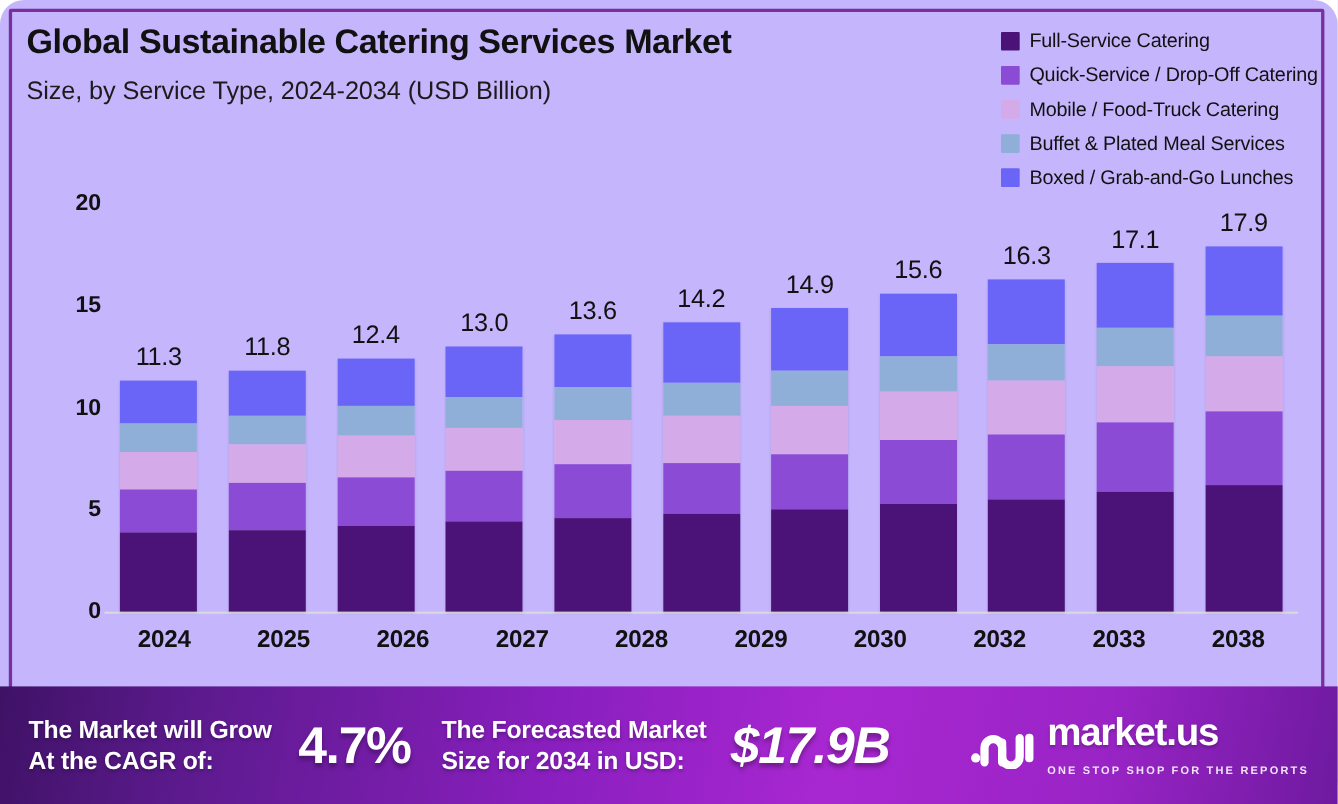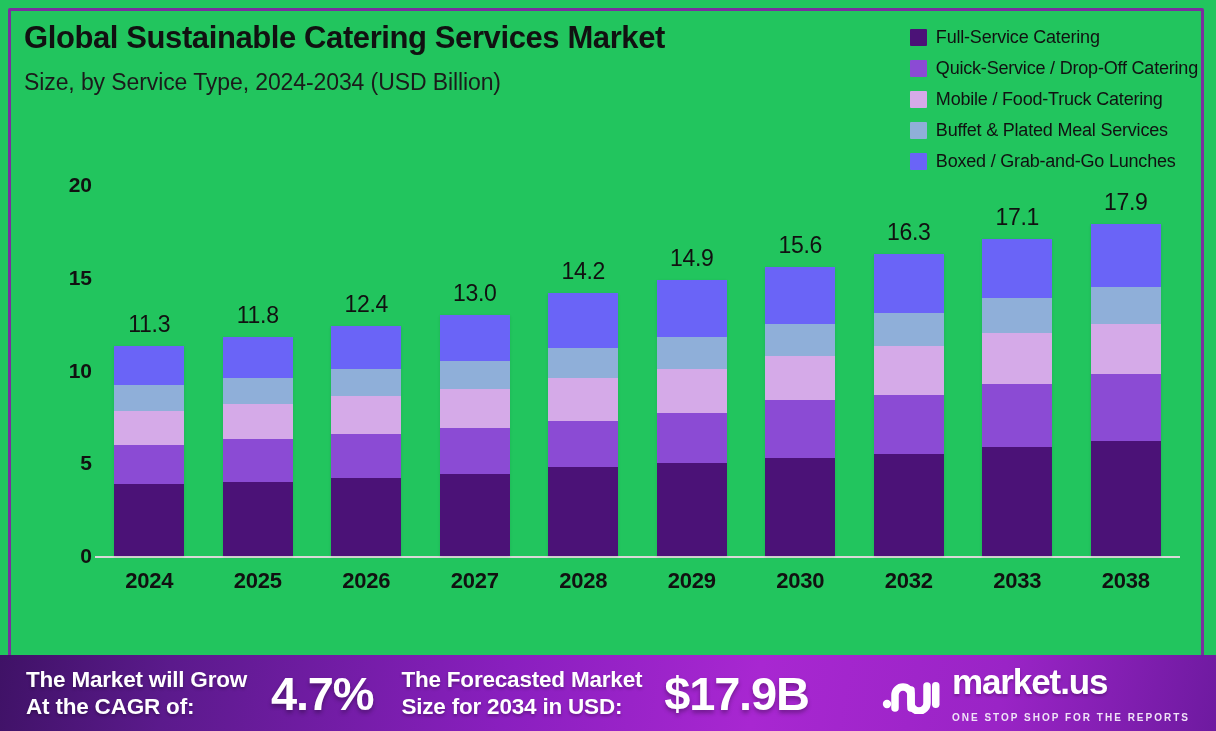--- a/index.html
+++ b/index.html
@@ -2,21 +2,21 @@
 <html><head>
 <meta charset="utf-8">
 <style>
   html,body{margin:0;padding:0;background:#ffffff;}
   body{
     width:1216px;height:731px;overflow:hidden;
     font-family:"Liberation Sans", sans-serif;
     -webkit-font-smoothing:antialiased;
   }
   .infographic{
-    position:relative;width:1216px;height:731px;background:#22c55e;
+    position:relative;width:1216px;height:731px;background:#c4b5fd;border-radius:22px;
   }
   
   .frame{
     position:absolute;left:8px;top:8px;width:1196px;height:702px;
     border:3px solid #7A2F9E;box-sizing:border-box;border-radius:2px;
     pointer-events:none;
   }
   
   .header{
     position:absolute;left:24px;top:22px;width:800px;
@@ -78,21 +78,21 @@
   }
   .x-labels{
     position:absolute;left:95px;top:568px;width:1085px;height:40px;display:flex;
   }
   .x-label{
     flex:1 1 0;text-align:center;font-size:22px;font-weight:bold;color:#111111;
     letter-spacing:-0.2px;
   }
   
   .banner{
-    position:absolute;left:0;bottom:0;width:1216px;height:76px;
+    position:absolute;left:0;bottom:0;width:1216px;height:107px;
     background:linear-gradient(100deg,#3F1266 0%,#5B1A8C 14%,#8A1FBF 42%,#A827D1 62%,#9A24C6 82%,#6E1AA0 100%);
     display:flex;align-items:center;overflow:hidden;justify-content:center;
   }
   .banner-block{display:flex;align-items:center;}
   .banner-label{
     color:#ffffff;font-size:22.5px;font-weight:bold;line-height:1.22;
     letter-spacing:-0.2px;white-space:nowrap;
     text-shadow:0 2px 3px rgba(0,0,0,0.28);
   }
   .banner-big{
@@ -189,20 +189,30 @@
         </div>
         <div class="bar-col">
           <div class="bar-stack">
             <div class="seg" title="Full-Service Catering" style="height: 81.62px; background: rgb(75, 18, 119);"></div>
             <div class="seg" title="Quick-Service / Drop-Off Catering" style="height: 46.375px; background: rgb(139, 75, 212);"></div>
             <div class="seg" title="Mobile / Food-Truck Catering" style="height: 38.955px; background: rgb(213, 170, 232);"></div>
             <div class="seg" title="Buffet &amp; Plated Meal Services" style="height: 27.825px; background: rgb(143, 175, 217);"></div>
             <div class="seg" title="Boxed / Grab-and-Go Lunches" style="height: 46.375px; background: rgb(106, 100, 247);"></div>
           </div>
           <div class="bar-value" style="bottom: 249.15px;">13.0</div>
+        </div>
+        <div class="bar-col">
+          <div class="bar-stack">
+            <div class="seg" title="Full-Service Catering" style="height: 85.33px; background: rgb(75, 18, 119);"></div>
+            <div class="seg" title="Quick-Service / Drop-Off Catering" style="height: 48.23px; background: rgb(139, 75, 212);"></div>
+            <div class="seg" title="Mobile / Food-Truck Catering" style="height: 40.81px; background: rgb(213, 170, 232);"></div>
+            <div class="seg" title="Buffet &amp; Plated Meal Services" style="height: 29.68px; background: rgb(143, 175, 217);"></div>
+            <div class="seg" title="Boxed / Grab-and-Go Lunches" style="height: 48.23px; background: rgb(106, 100, 247);"></div>
+          </div>
+          <div class="bar-value" style="bottom: 260.28px;">13.6</div>
         </div>
         <div class="bar-col">
           <div class="bar-stack">
             <div class="seg" title="Full-Service Catering" style="height: 89.04px; background: rgb(75, 18, 119);"></div>
             <div class="seg" title="Quick-Service / Drop-Off Catering" style="height: 46.375px; background: rgb(139, 75, 212);"></div>
             <div class="seg" title="Mobile / Food-Truck Catering" style="height: 42.665px; background: rgb(213, 170, 232);"></div>
             <div class="seg" title="Buffet &amp; Plated Meal Services" style="height: 29.68px; background: rgb(143, 175, 217);"></div>
             <div class="seg" title="Boxed / Grab-and-Go Lunches" style="height: 55.65px; background: rgb(106, 100, 247);"></div>
           </div>
           <div class="bar-value" style="bottom: 271.41px;">14.2</div>
@@ -280,21 +290,21 @@
         <span>At the CAGR of:</span>
       </div>
       <div class="banner-big" style="margin-left:24px;">4.7%</div>
     </div>
 
     <div class="banner-block" style="margin-left:28px;">
       <div class="banner-label">
         <span>The Forecasted Market</span><br>
         <span>Size for 2034 in USD:</span>
       </div>
-      <div class="banner-big" style="margin-left:22px;">$17.9B</div>
+      <div class="banner-big" style="margin-left:22px;font-style:italic;">$17.9B</div>
     </div>
 
     <div class="brand">
       <div class="brand-mark">
         <svg viewBox="0 0 58 42" width="58" height="42" aria-hidden="true">
           <circle cx="5" cy="32" r="4.2" fill="#ffffff"></circle>
           <path d="M13 36 L13 23 A8 8 0 0 1 29 23 L29 36" stroke="#ffffff" stroke-width="7.5" fill="none" stroke-linecap="round"></path>
           <path d="M29 18 L29 31 A8 8 0 0 0 45 31 L45 14" stroke="#ffffff" stroke-width="7.5" fill="none" stroke-linecap="round"></path>
           <rect x="50" y="10" width="7.5" height="26" rx="3.7" fill="#ffffff"></rect>
         </svg>

